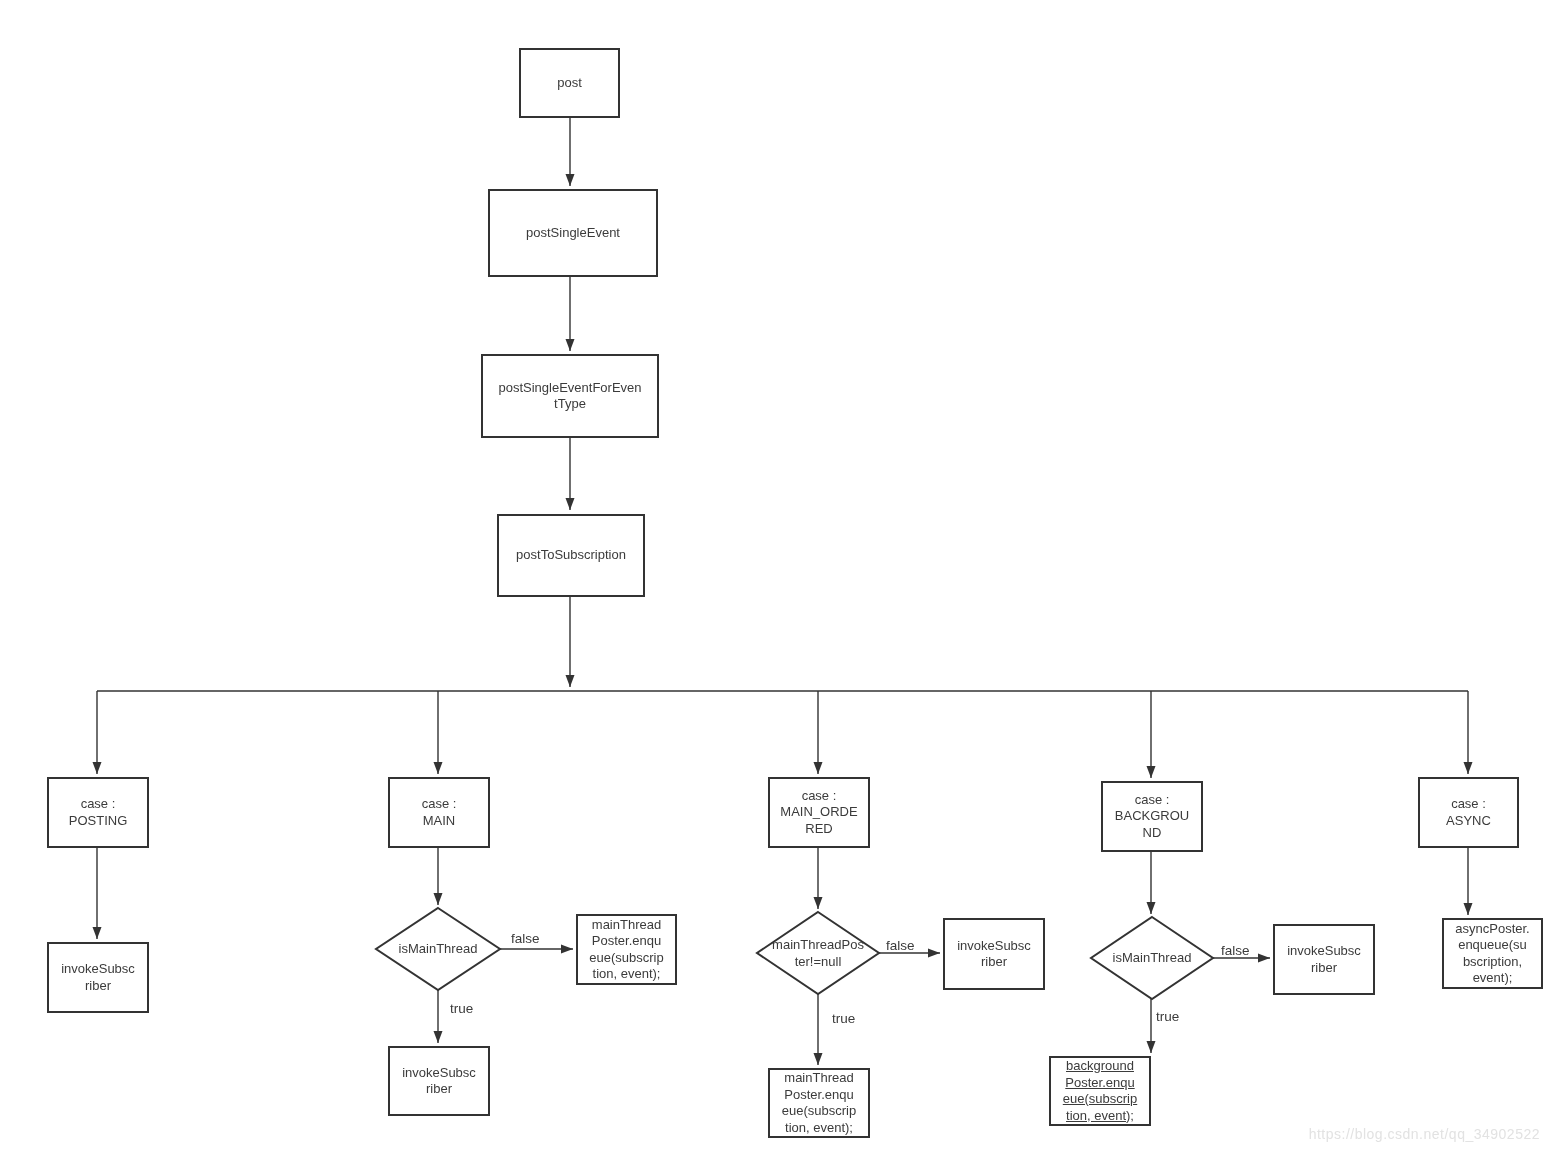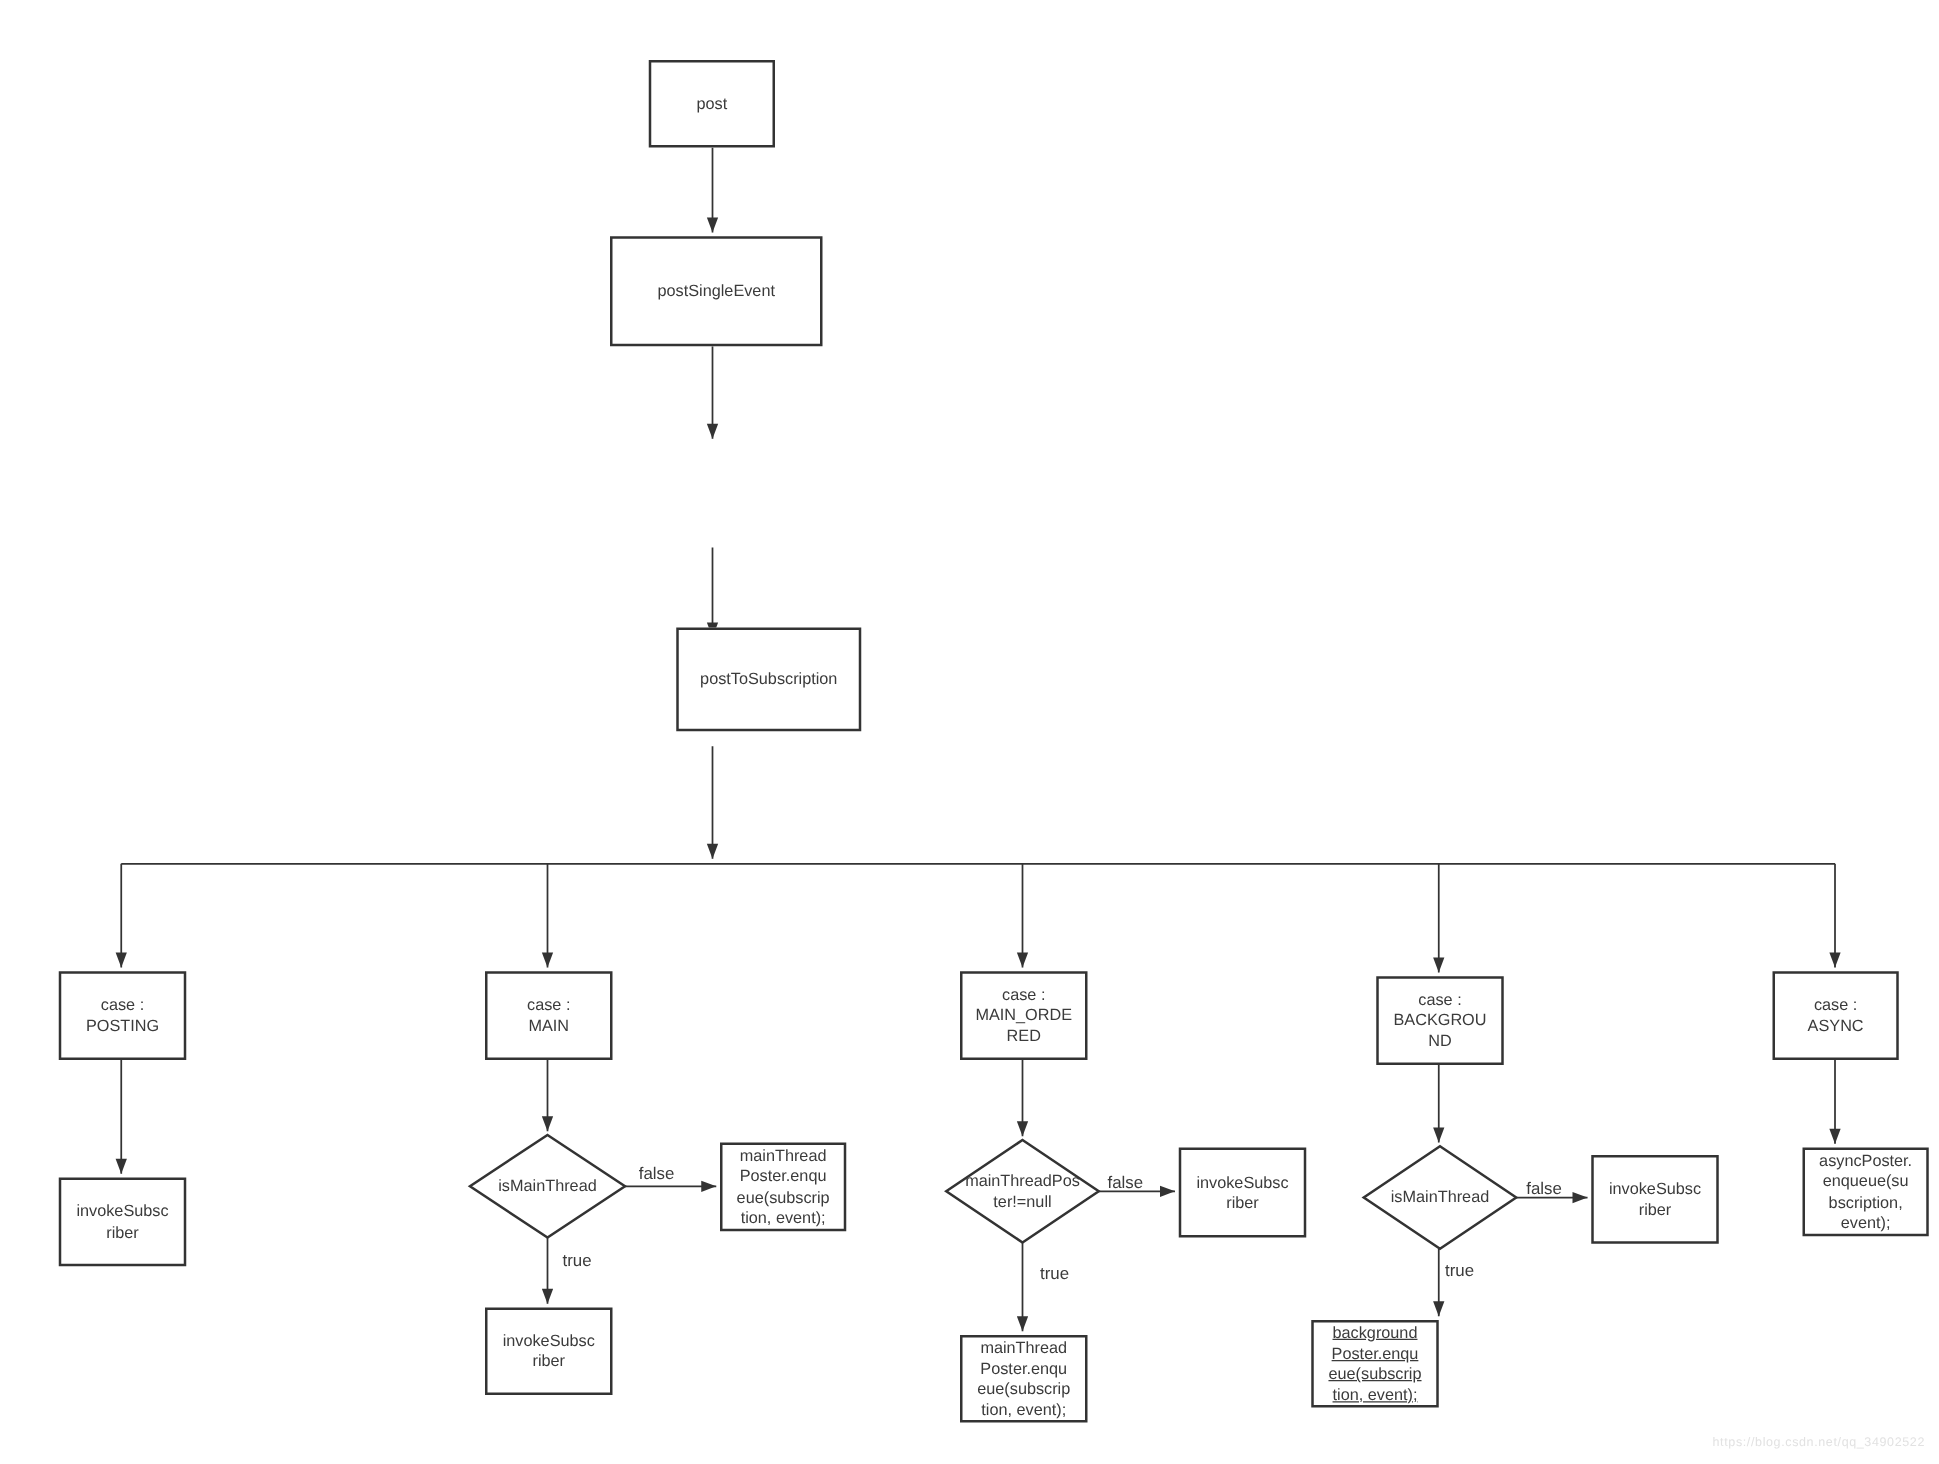--- a/index.html
+++ b/index.html
@@ -47,22 +47,22 @@
 
   .elabel {
     position: absolute;
     font-size: 13.5px;
     color: #3b3b3b;
   }
 
   .watermark {
     position: absolute;
     right: 11px;
-    bottom: 11px;
-    font-size: 10px;
+    bottom: 29px;
+    font-size: 14px;
     letter-spacing: 0.5px;
     color: #e2e2e2;
   }
 </style>
 </head>
 <body>
 
 <div class="canvas">
 
   <svg viewBox="0 0 1551 1171">
@@ -105,22 +105,24 @@
       <polygon points="438,908 500,949 438,990 376,949"></polygon>
       <polygon points="818,912 879,953 818,994 757,953"></polygon>
       <polygon points="1152,917 1213,958 1152,999 1091,958"></polygon>
     </g>
   </svg>
 
   <div class="node" style="left:519px; top:48px; width:101px; height:70px;">post</div>
 
   <div class="node" style="left:488px; top:189px; width:170px; height:88px;">postSingleEvent</div>
 
+  <div class="node" style="left:481px; top:354px; width:178px; height:84px;">postSingleEventForEven
+tType</div>
 
-  <div class="node" style="left:497px; top:502px; width:148px; height:83px;margin-left:44px;">postToSubscription</div>
+  <div class="node" style="left:497px; top:514px; width:148px; height:83px;">postToSubscription</div>
 
   <div class="node" style="left:47px; top:777px; width:102px; height:71px;">case :
 POSTING</div>
 
   <div class="node" style="left:388px; top:777px; width:102px; height:71px;">case :
 MAIN</div>
 
   <div class="node" style="left:768px; top:777px; width:102px; height:71px;">case :
 MAIN_ORDE
 RED</div>

